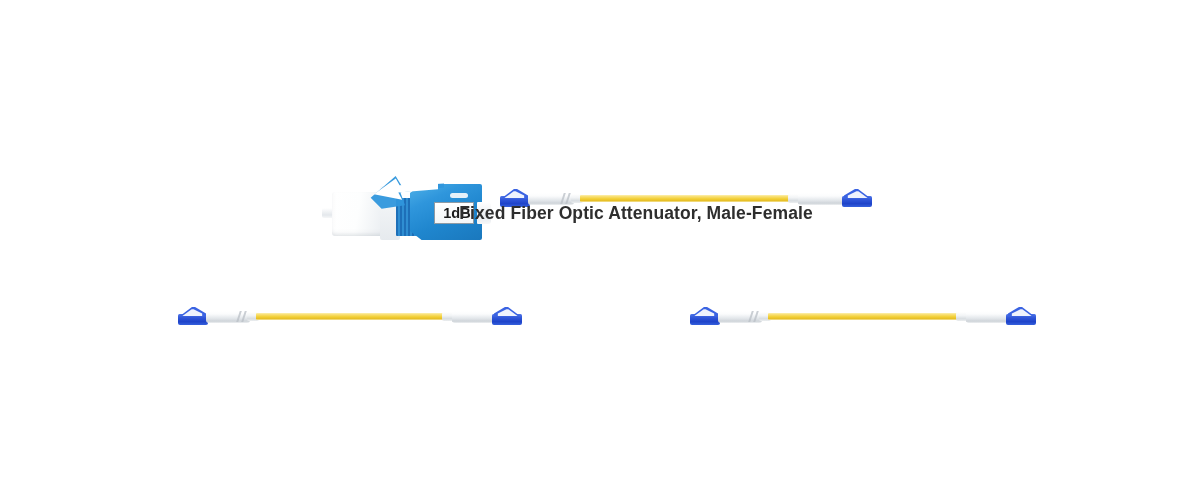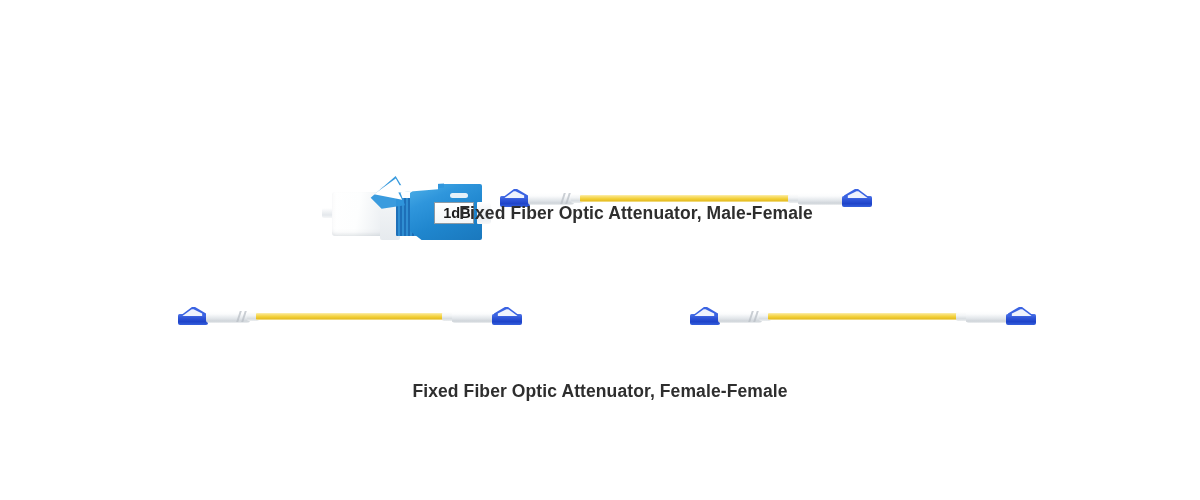--- a/index.html
+++ b/index.html
@@ -364,15 +364,14 @@
       <div class="ring" style="left:283px;"></div>
       <div class="boot" style="left:276px; width:42px;"></div>
       <div class="lc flip" style="left:316px;">
         <div class="lc-body"></div>
         <div class="lc-latch"></div>
         <div class="lc-latch-hi"></div>
       </div>
     </div>
   </div>
 
-  <div class="caption caption-bottom">Fixed Fiber Optic Attenuator, Female-Female</div>
 
 </div>
 
 </body></html>

